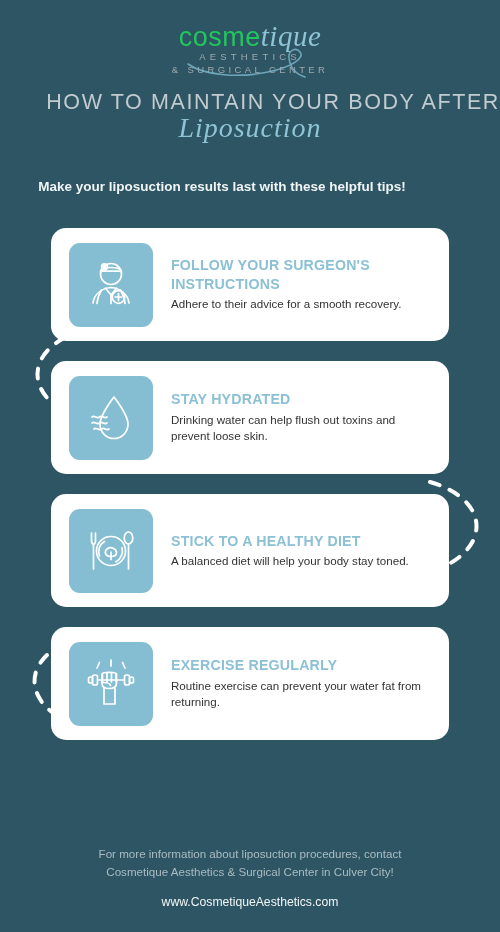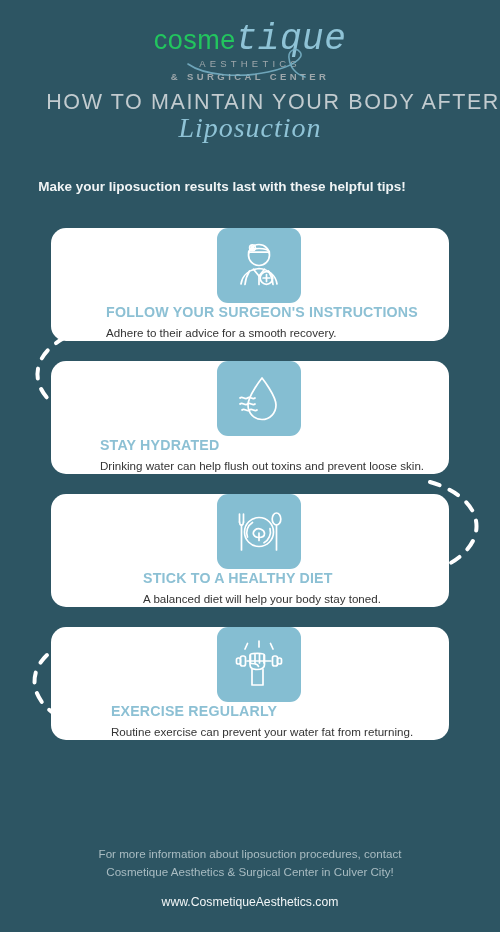--- a/index.html
+++ b/index.html
@@ -35,37 +35,37 @@
     letter-spacing: 0.5px;
     white-space: nowrap;
   }
   .logo-cosme {
     color: #22c55e;
     font-family: "Liberation Sans", sans-serif;
     font-weight: 300;
   }
   .logo-tique {
     color: #8fc3d6;
-    font-family: Liberation Mono, monospace;
+    font-family: Liberation Serif, serif;
     font-style: italic;
-    font-size: 36px;
+    font-size: 29px;
   }
   .logo-sub1 {
     margin-top: 1px;
     font-size: 9.5px;
     letter-spacing: 4.2px;
     color: #9fa8ac;
     font-weight: 300;
   }
   .logo-sub2 {
     margin-top: 3px;
     font-size: 9.5px;
     letter-spacing: 3.4px;
     color: #9fa8ac;
-    font-weight: 700;
+    font-weight: 400;
   }
   .logo-swash {
     position: absolute;
     top: 30px;
     left: 0;
     width: 500px;
     height: 48px;
     pointer-events: none;
   }
 
@@ -126,21 +126,20 @@
     position: relative;
     margin: 0 auto 20px auto;
     width: 398px;
     height: 113px;
     background: #ffffff;
     border-radius: 15px;
     display: flex;
     align-items: center;
     box-sizing: border-box;
     padding-left: 18px;
-    flex-direction: column;
   }
   .icon-tile {
     width: 84px;
     height: 84px;
     min-width: 84px;
     background: #85bed2;
     border-radius: 11px;
     display: flex;
     align-items: center;
     justify-content: center;

